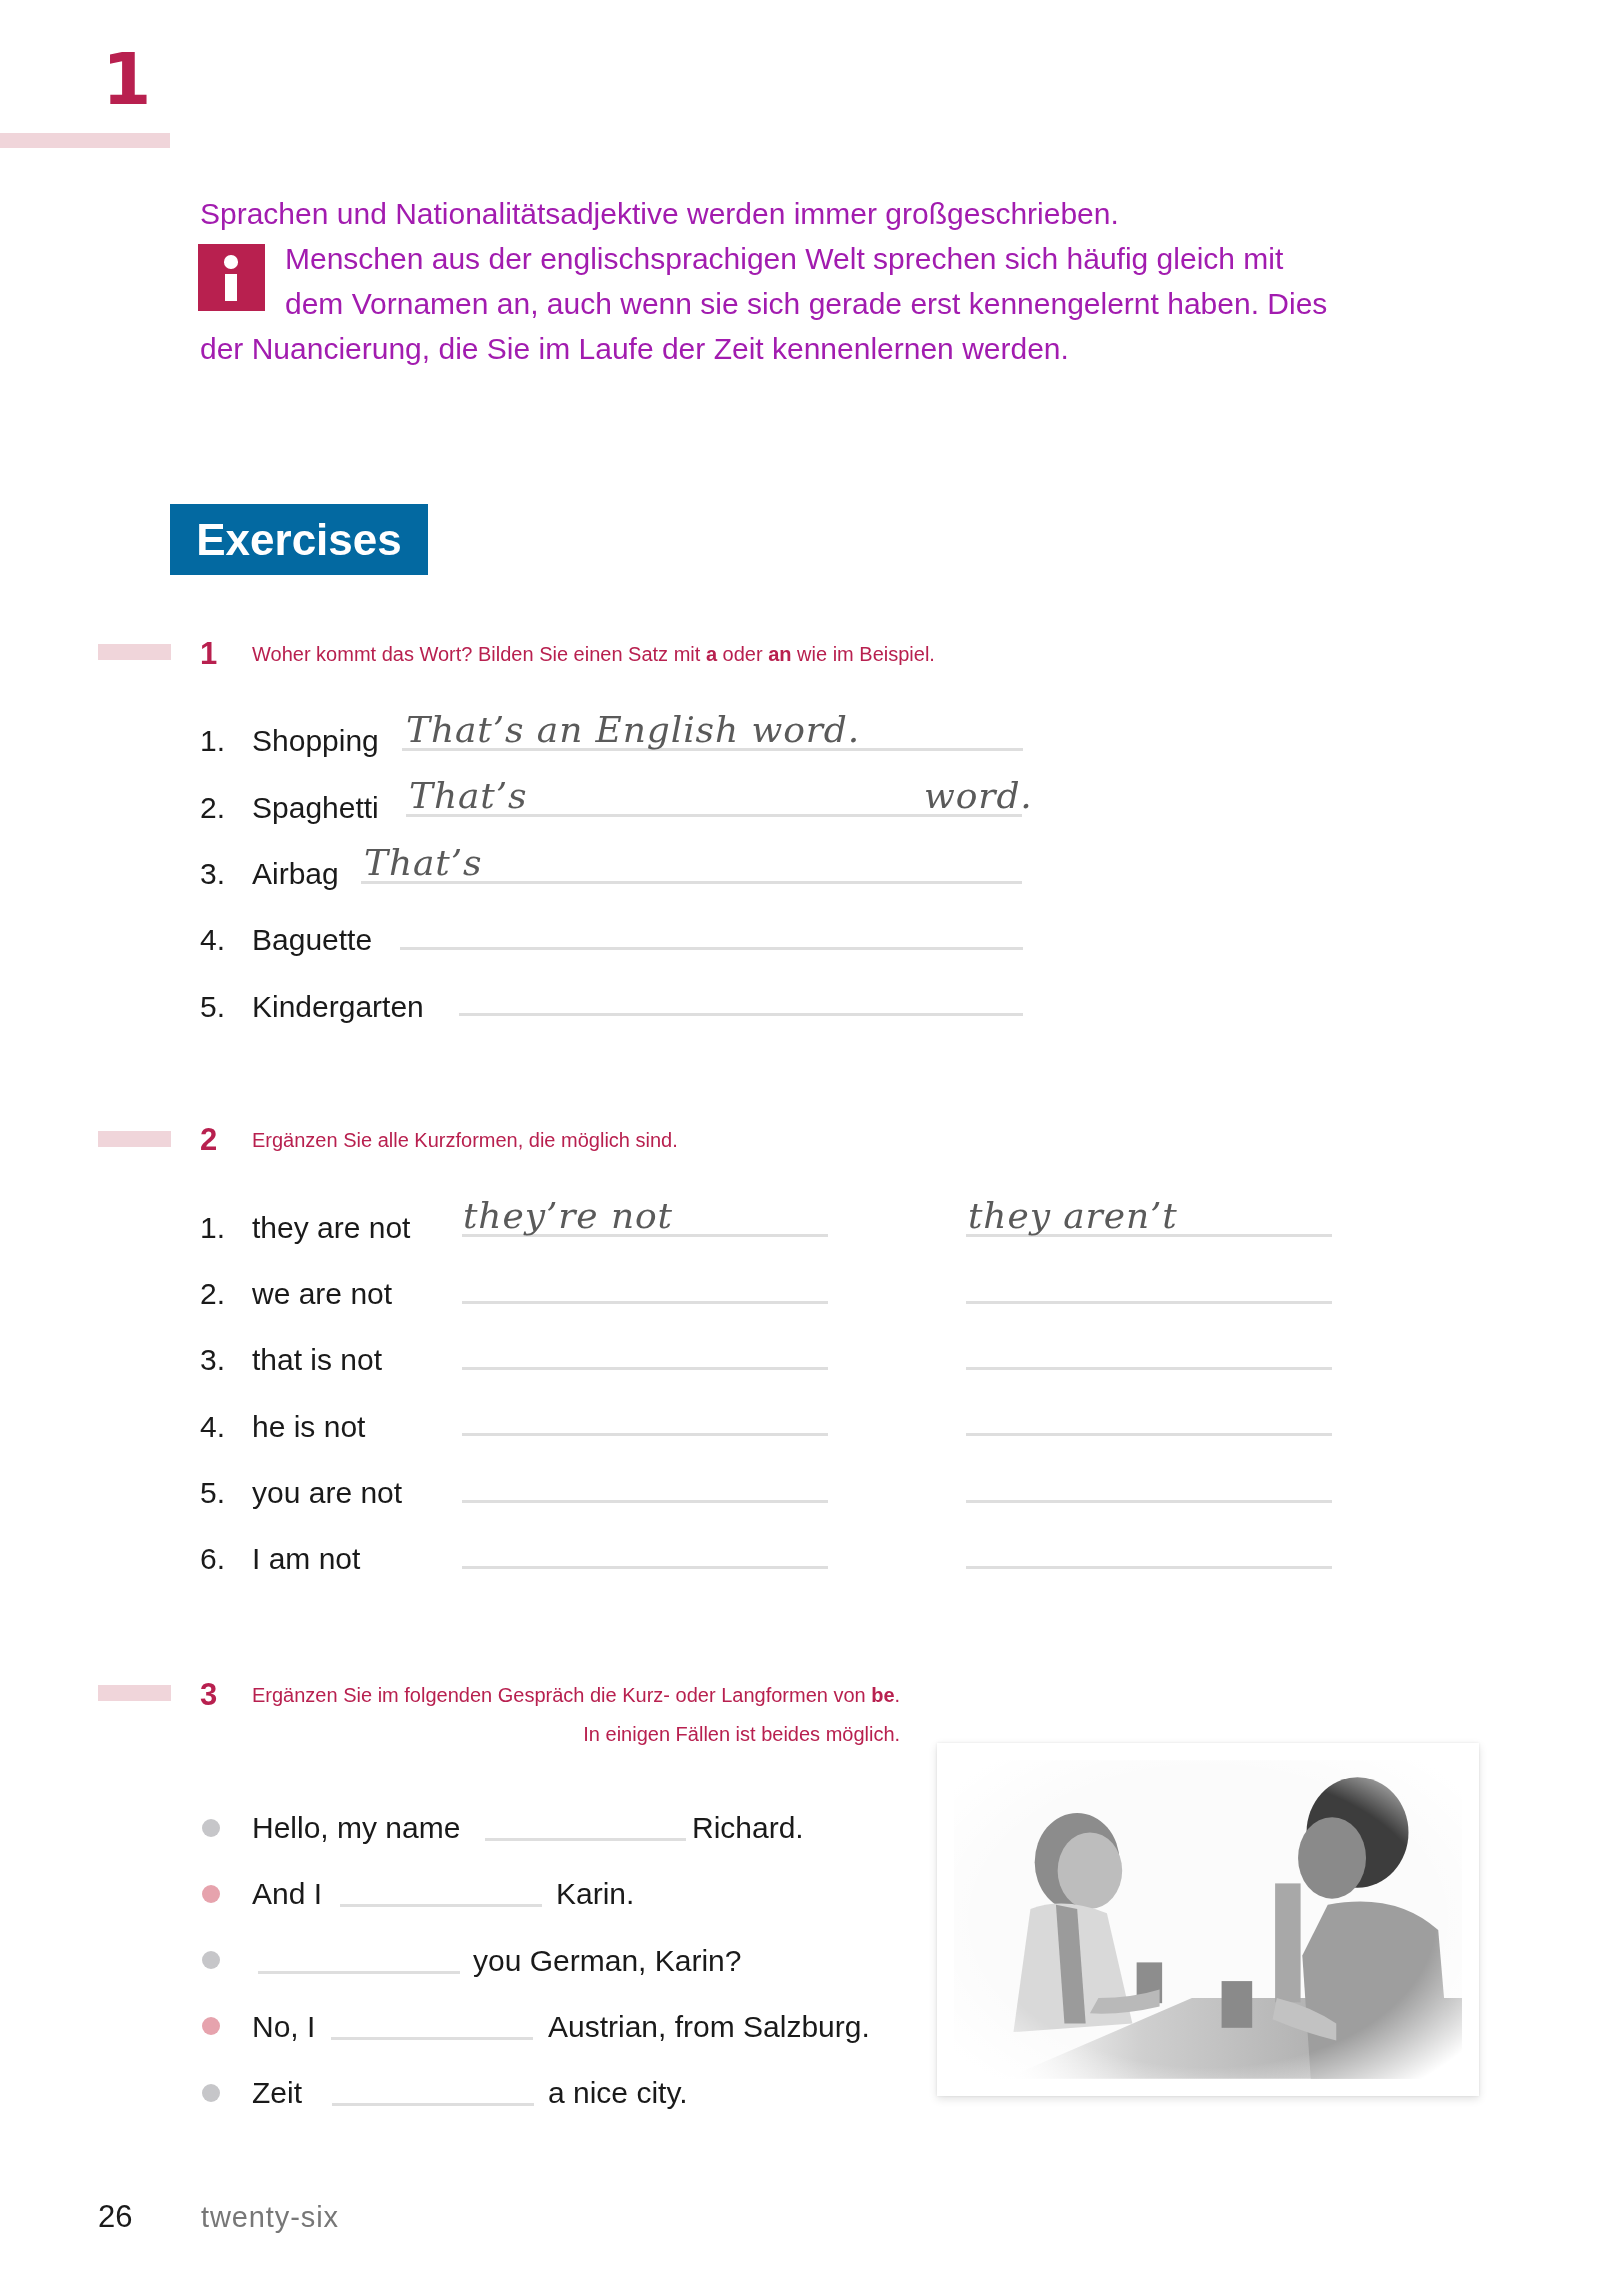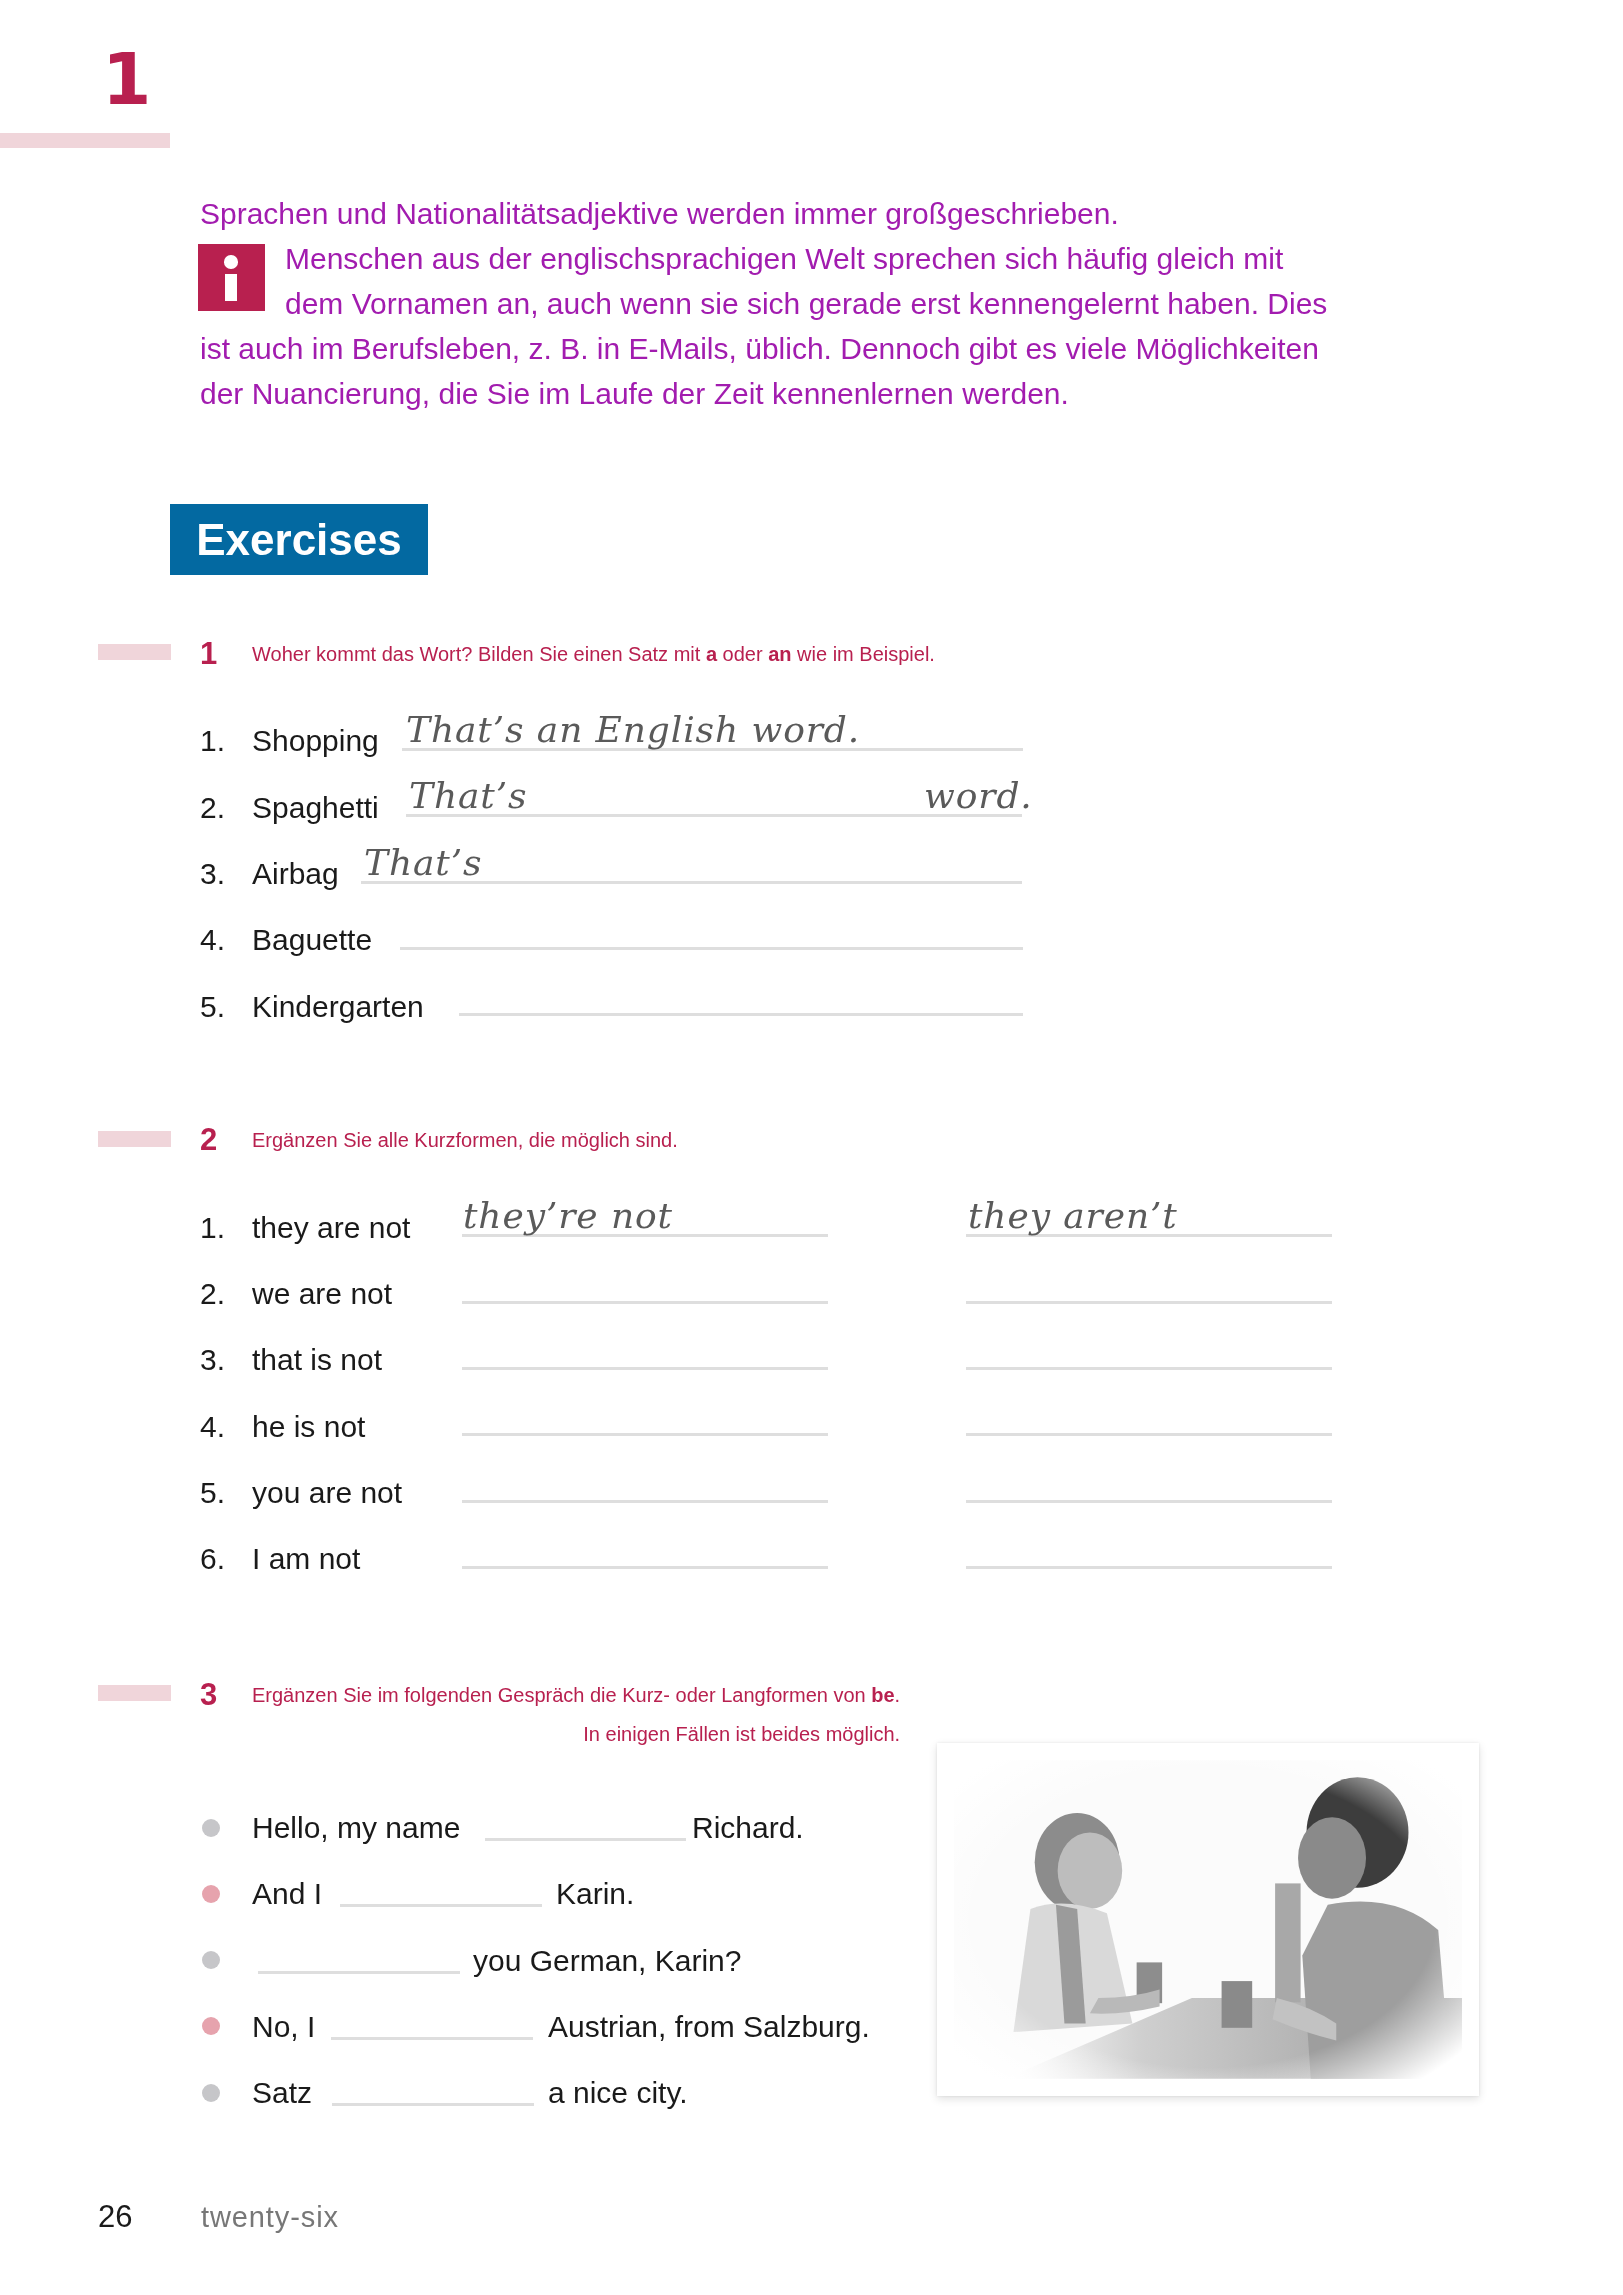--- a/index.html
+++ b/index.html
@@ -55,21 +55,20 @@
 <div class="abs chapter-bar"></div>
 
 <div class="abs info-text">
   <span class="info-lead">Sprachen und Nationalitätsadjektive werden immer großgeschrieben.</span>
   <div class="info-icon">
       <div class="dot"></div>
       <div class="stem"></div>
     </div>
   <span class="indent-line">Menschen aus der englischsprachigen Welt sprechen sich häufig gleich mit</span>
   <span class="indent-line">dem Vornamen an, auch wenn sie sich gerade erst kennengelernt haben. Dies</span>
-  <span style="display:block">ist auch im Berufsleben, z. B. in E-Mails, üblich. Dennoch gibt es viele Möglichkeiten</span>
   <span style="display:block">der Nuancierung, die Sie im Laufe der Zeit kennenlernen werden.</span>
 </div>
 
 <div class="abs ex-header">Exercises</div>
 
 <div class="abs ex-marker" style="top:644px"></div>
 <div class="abs ex-num" style="top:636px">1</div>
 <div class="abs ex-instr" style="top:635px"><span>Woher kommt das Wort? Bilden Sie einen Satz mit </span><b>a</b><span> oder </span><b>an</b><span> wie im Beispiel.</span></div>
 
 <div class="abs row-num" style="top:724px">1.</div>
@@ -152,21 +151,21 @@
 <div class="abs bullet grey" style="top:1951px"></div>
 <div class="abs write-line" style="left:258px;top:1971px;width:202px"></div>
 <div class="abs dlg" style="left:473px;top:1944px">you German, Karin?</div>
 
 <div class="abs bullet pink" style="top:2017px"></div>
 <div class="abs dlg" style="left:252px;top:2010px">No, I</div>
 <div class="abs write-line" style="left:331px;top:2037px;width:202px"></div>
 <div class="abs dlg" style="left:548px;top:2010px">Austrian, from Salzburg.</div>
 
 <div class="abs bullet grey" style="top:2084px"></div>
-<div class="abs dlg" style="left:252px;top:2076px">Satz</div>
+<div class="abs dlg" style="left:252px;top:2076px">Zeit</div>
 <div class="abs write-line" style="left:332px;top:2103px;width:202px"></div>
 <div class="abs dlg" style="left:548px;top:2076px">a nice city.</div>
 
 <div class="abs photo-frame" title="Woman and man talking at a table with coffee cups">
   <svg width="542" height="353" viewBox="0 0 638 415">
     <defs>
       <linearGradient id="tbl" x1="0" y1="0" x2="1" y2="0">
         <stop offset="0" stop-color="#ffffff"></stop>
         <stop offset="0.3" stop-color="#cfcfcf"></stop>
         <stop offset="1" stop-color="#9a9a9a"></stop>

